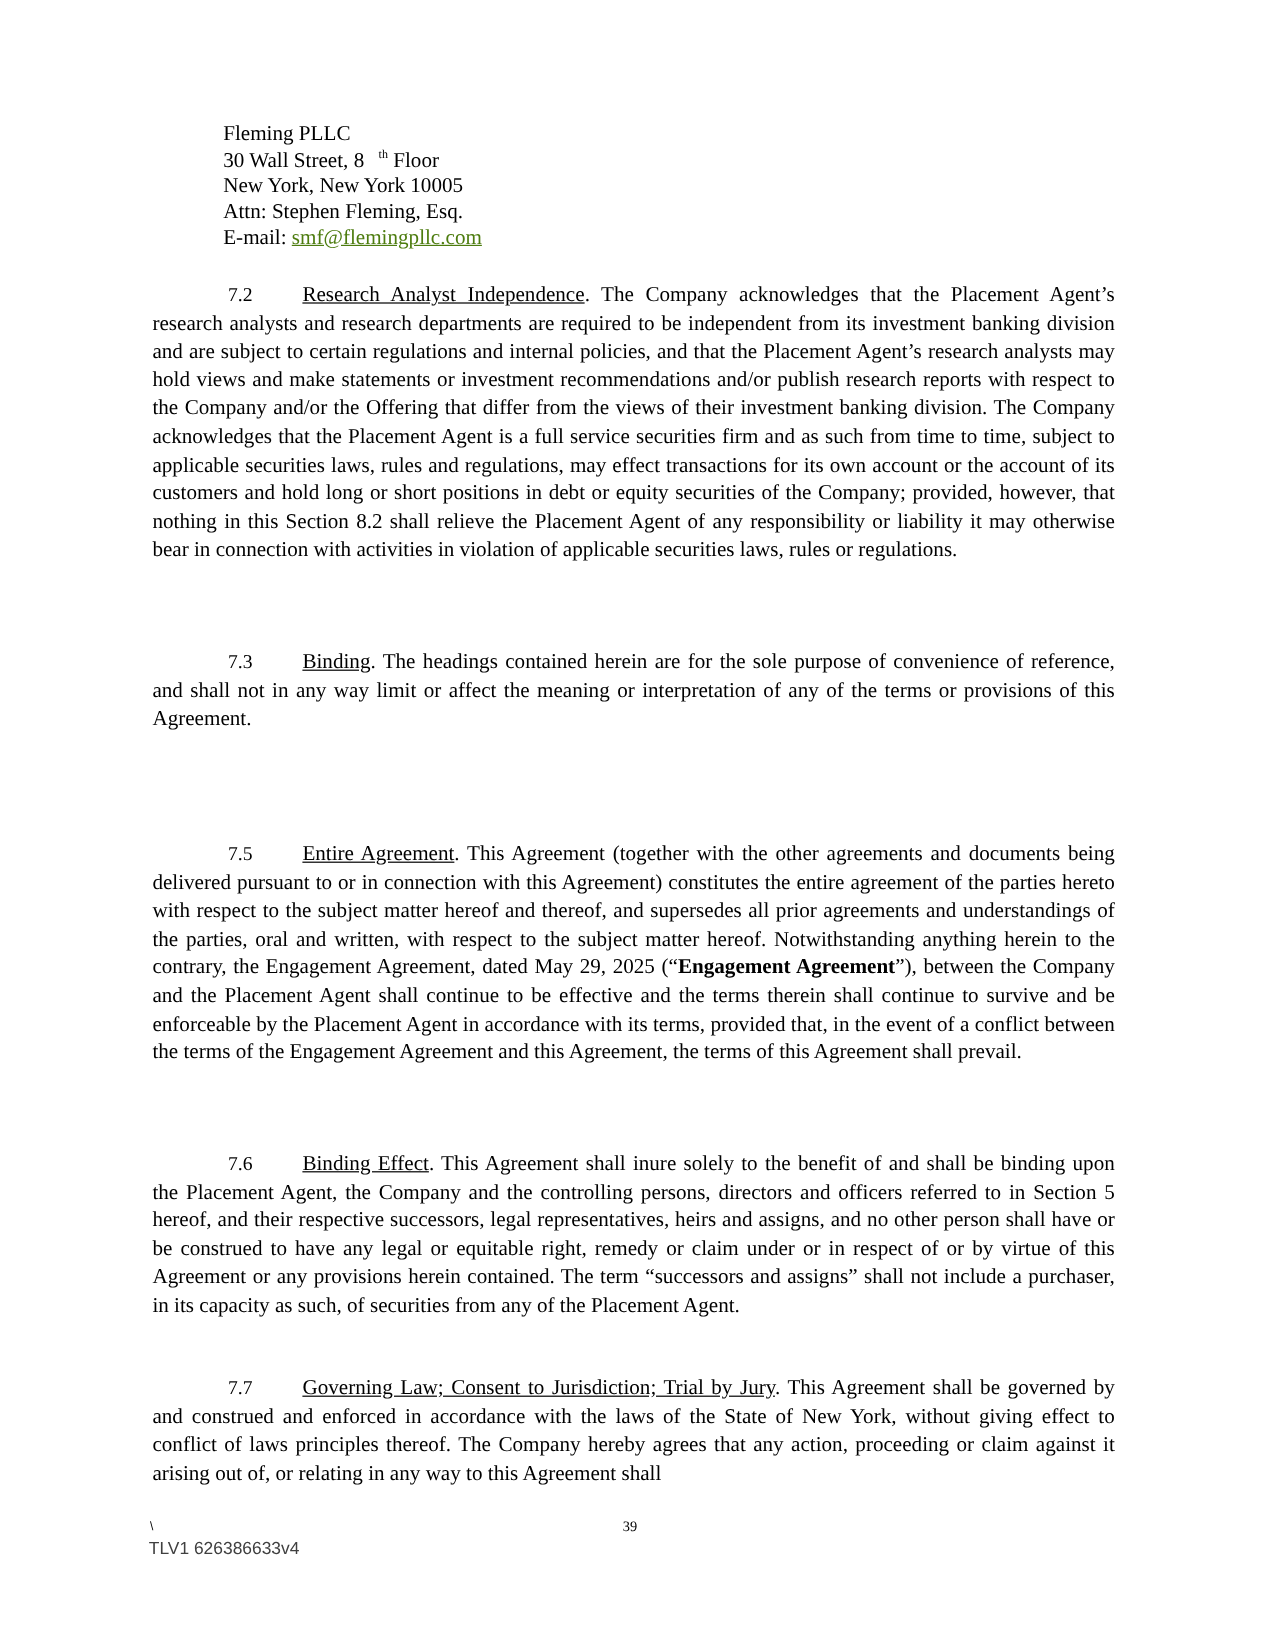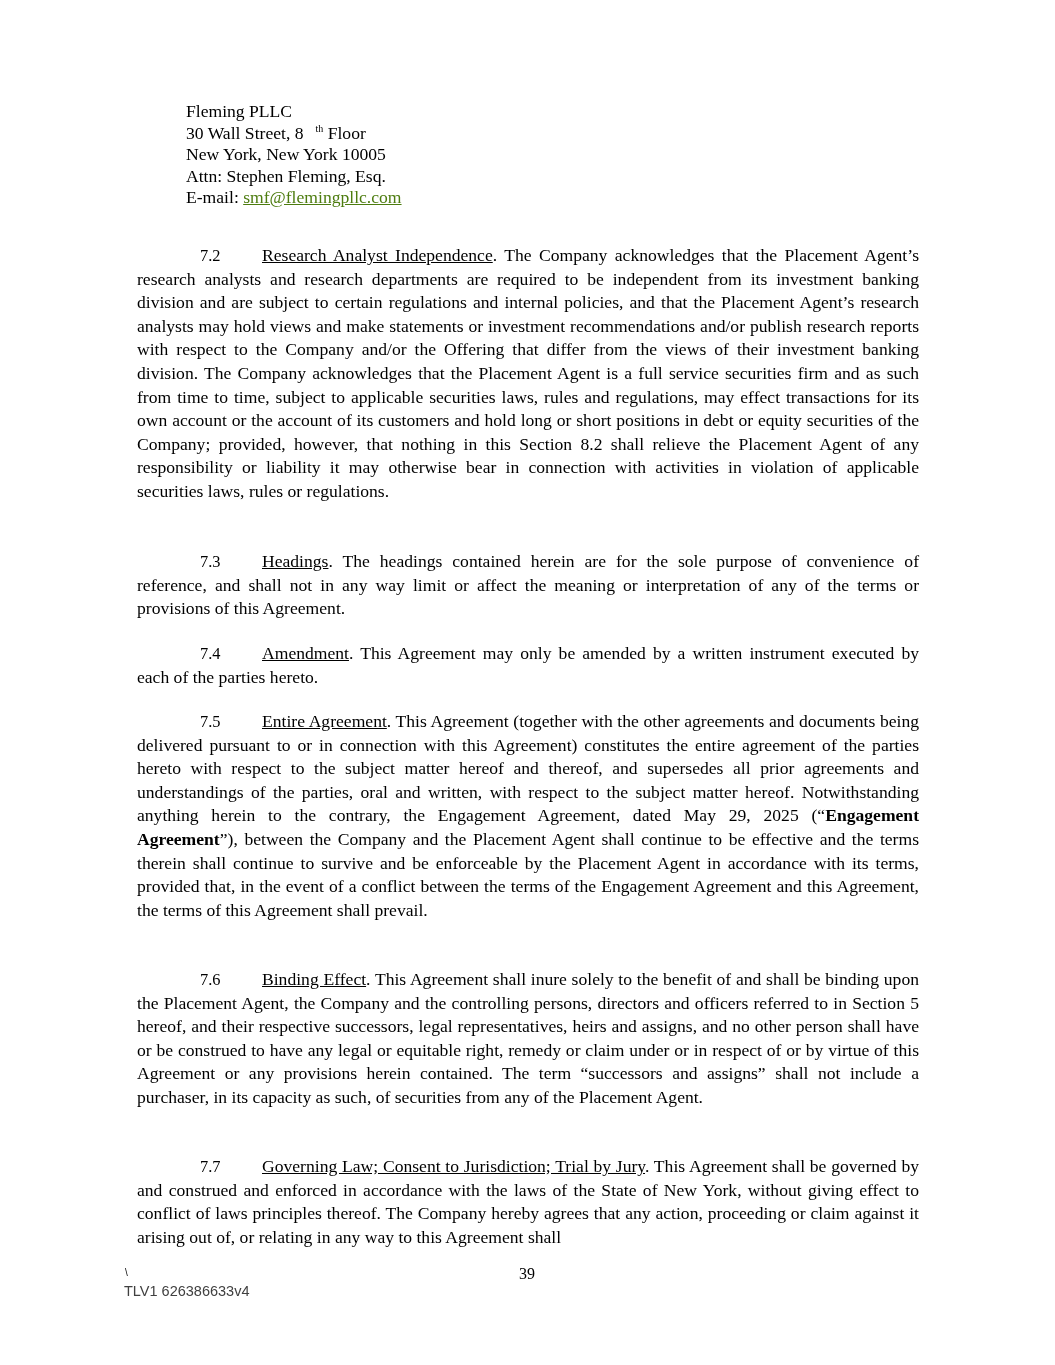--- a/index.html
+++ b/index.html
@@ -34,21 +34,21 @@
     .email-link { color: #4d7c0f; text-decoration: underline; cursor: pointer; }
 
     .body-text {
       position: absolute;
       left: 124px;
       width: 808px;
       font-size: 17.6px;
       line-height: 23.6px;
       text-align: justify;
     }
-    .para { margin: 13px; }
+    .para { margin: 3px; }
     .secnum {
       display: inline-block;
       width: 62px;
       margin-left: 63px;
       font-size: 16.4px;
     }
     .sechead { text-decoration: underline; }
     .para b { font-weight: bold; }
 
     #p72 { top: 231px; }
@@ -71,47 +71,44 @@
       left: 124px;
       top: 1283px;
       font-family: "Liberation Sans", "DejaVu Sans", sans-serif;
       font-size: 14.5px;
       color: #404040;
     }
     .page-number {
       position: absolute;
       left: 519px;
       top: 1265px;
-      font-size: 16px;
+      font-size: 12px;
     }
   </style>
 </head>
 <body>
 
 <div class="page">
 
   <div class="address">
     <span class="line">Fleming PLLC</span>
     <span class="line"><span>30 Wall Street, 8</span><sup>th</sup><span> Floor</span></span>
     <span class="line">New York, New York 10005</span>
     <span class="line">Attn: Stephen Fleming, Esq.</span>
     <span class="line"><span>E-mail: </span><a class="email-link">smf@flemingpllc.com</a></span>
   </div>
 
   <div class="body-text" id="p72">
     <p class="para"><span class="secnum">7.2</span><span class="sechead">Research Analyst Independence</span><span>. The Company acknowledges that the Placement Agent’s research analysts and research departments are required to be independent from its investment banking division and are subject to certain regulations and internal policies, and that the Placement Agent’s research analysts may hold views and make statements or investment recommendations and/or publish research reports with respect to the Company and/or the Offering that differ from the views of their investment banking division. The Company acknowledges that the Placement Agent is a full service securities firm and as such from time to time, subject to applicable securities laws, rules and regulations, may effect transactions for its own account or the account of its customers and hold long or short positions in debt or equity securities of the Company; provided, however, that nothing in this Section 8.2 shall relieve the Placement Agent of any responsibility or liability it may otherwise bear in connection with activities in violation of applicable securities laws, rules or regulations.</span></p>
   </div>
 
   <div class="body-text" id="p73">
-    <p class="para"><span class="secnum">7.3</span><span class="sechead">Headings</span><span>. The headings contained herein are for the sole purpose of convenience of reference, and shall not in any way limit or affect the meaning or interpretation of any of the terms or provisions of this Agreement.</span></p>
+    <p class="para"><span class="secnum">7.3</span><span class="sechead">Binding</span><span>. The headings contained herein are for the sole purpose of convenience of reference, and shall not in any way limit or affect the meaning or interpretation of any of the terms or provisions of this Agreement.</span></p>
   </div>
 
-  <div class="body-text" id="p74">
-    <p class="para"><span class="secnum">7.4</span><span class="sechead">Amendment</span><span>. This Agreement may only be amended by a written instrument executed by each of the parties hereto.</span></p>
-  </div>
 
   <div class="body-text" id="p75">
     <p class="para"><span class="secnum">7.5</span><span class="sechead">Entire Agreement</span><span>. This Agreement (together with the other agreements and documents being delivered pursuant to or in connection with this Agreement) constitutes the entire agreement of the parties hereto with respect to the subject matter hereof and thereof, and supersedes all prior agreements and understandings of the parties, oral and written, with respect to the subject matter hereof. Notwithstanding anything herein to the contrary, the Engagement Agreement, dated May 29, 2025 (“</span><b>Engagement Agreement</b><span>”), between the Company and the Placement Agent shall continue to be effective and the terms therein shall continue to survive and be enforceable by the Placement Agent in accordance with its terms, provided that, in the event of a conflict between the terms of the Engagement Agreement and this Agreement, the terms of this Agreement shall prevail.</span></p>
   </div>
 
   <div class="body-text" id="p76">
     <p class="para"><span class="secnum">7.6</span><span class="sechead">Binding Effect</span><span>. This Agreement shall inure solely to the benefit of and shall be binding upon the Placement Agent, the Company and the controlling persons, directors and officers referred to in Section 5 hereof, and their respective successors, legal representatives, heirs and assigns, and no other person shall have or be construed to have any legal or equitable right, remedy or claim under or in respect of or by virtue of this Agreement or any provisions herein contained. The term “successors and assigns” shall not include a purchaser, in its capacity as such, of securities from any of the Placement Agent.</span></p>
   </div>
 
   <div class="body-text" id="p77">

